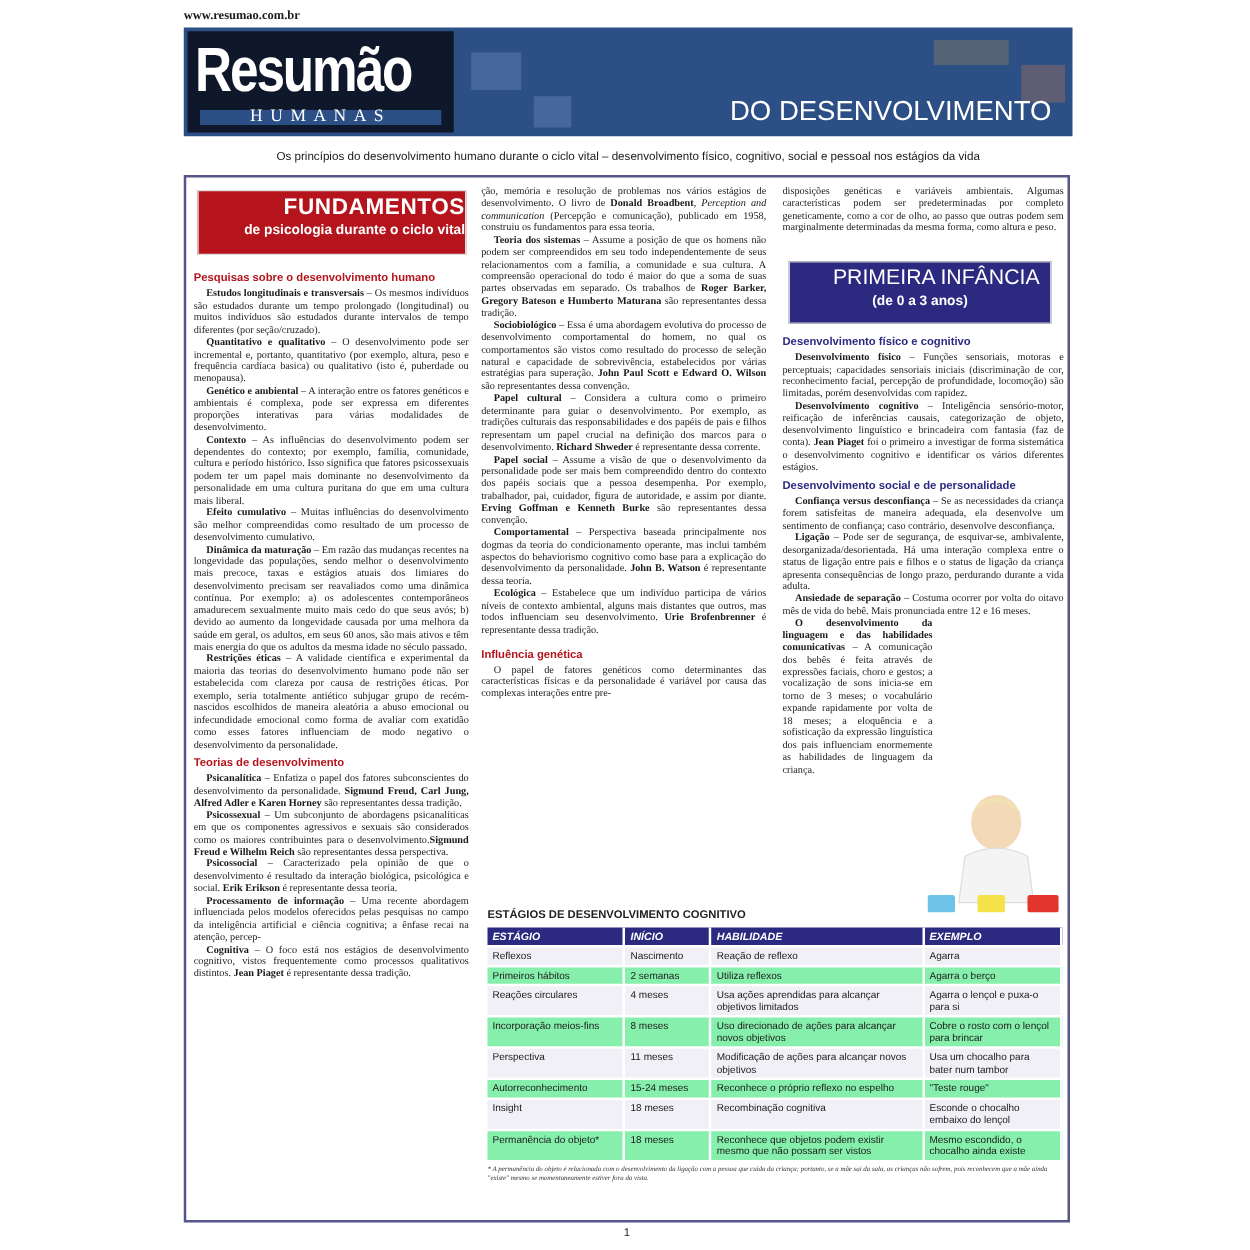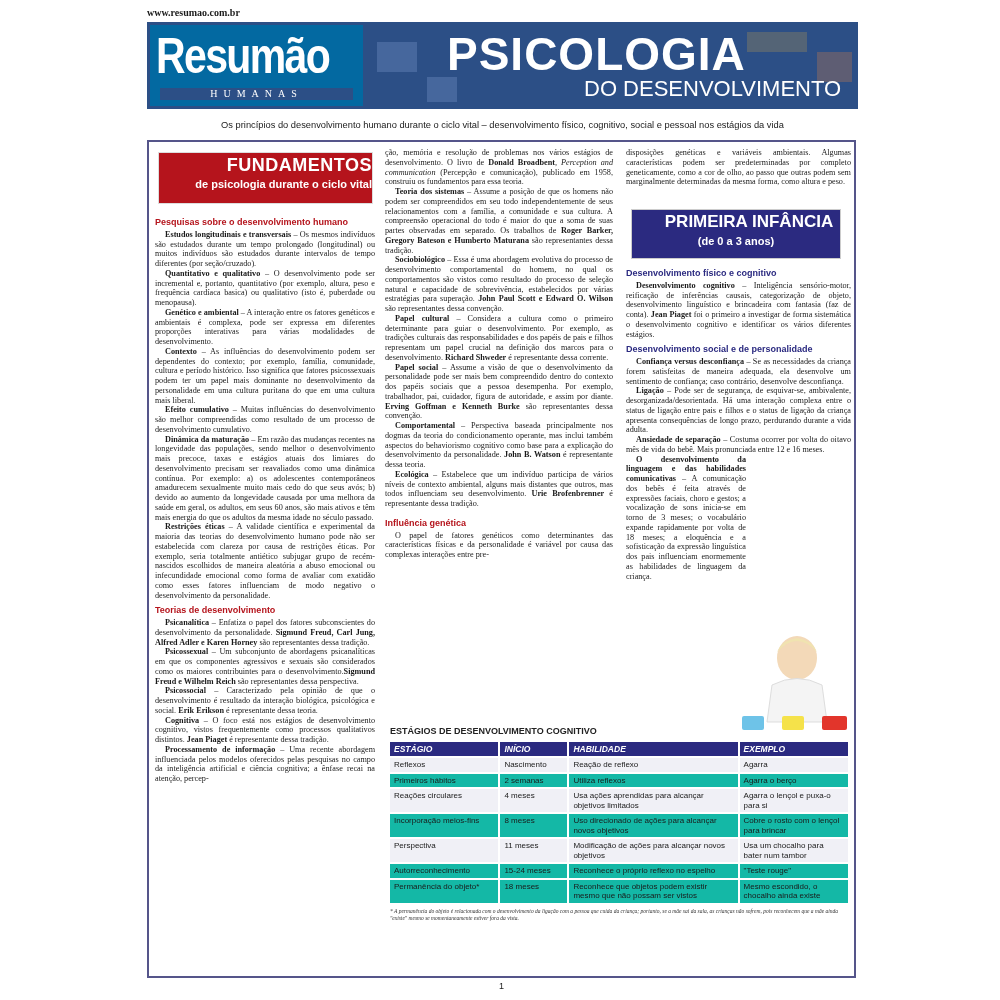--- a/index.html
+++ b/index.html
@@ -1,66 +1,65 @@
 <!DOCTYPE html>
 <html><head>
 <meta charset="utf-8">
 <style>
   html,body{margin:0;padding:0;background:#fff;}
   body{width:1000px;height:1000px;position:relative;overflow:hidden;font-family:"Liberation Serif",serif;color:#1a1a1a;}
   .site{position:absolute;left:147px;top:7px;font-size:10px;font-weight:bold;font-family:"Liberation Serif",serif;}
   .banner{position:absolute;left:147px;top:22px;width:711px;height:87px;background:#2c4f86;overflow:hidden;}
-  .banner .logo{position:absolute;left:3px;top:3px;width:213px;height:81px;background:#0369a1;}
+  .banner .logo{position:absolute;left:3px;top:3px;width:213px;height:81px;background:#0f172a;}
   .banner .logo .word{position:absolute;left:6px;top:0;font-family:"Liberation Sans",sans-serif;font-weight:bold;font-size:50px;color:#fff;letter-spacing:-2px;transform:scaleX(.82);transform-origin:left top;line-height:62px;}
-  .banner .logo .sub{position:absolute;left:10px;top:63px;width:193px;height:12px;background:#2c4f86;color:#fff;font-size:10px;letter-spacing:6px;text-align:center;line-height:12px;font-family:"Liberation Serif",serif;}
+  .banner .logo .sub{position:absolute;left:10px;top:63px;width:193px;height:12px;background:#2c4f86;color:#fff;font-size:14px;letter-spacing:6px;text-align:center;line-height:12px;font-family:"Liberation Serif",serif;}
   .banner .deco{position:absolute;background:rgba(120,150,200,.35);}
   .banner .title{position:absolute;left:300px;top:6px;font-family:"Liberation Sans",sans-serif;font-weight:bold;font-size:46px;color:#fff;letter-spacing:1px;line-height:52px;}
   .banner .subtitle{position:absolute;left:437px;top:54px;font-family:"Liberation Sans",sans-serif;font-size:22px;color:#fff;line-height:26px;}
   .tagline{position:absolute;left:147px;top:120px;width:711px;font-family:"Liberation Sans",sans-serif;font-size:9.3px;color:#1a1a1a;text-align:center;}
   .frame{position:absolute;left:147px;top:140px;width:709px;height:838px;border:2px solid #55558a;box-sizing:border-box;background:#fff;}
   .col{position:absolute;top:148px;font-size:8.2px;line-height:9.75px;text-align:justify;}
   .col p{margin:0;text-indent:10px;}
   .col b{font-weight:bold;}
   .c1{left:155px;width:220px;}
   .c2{left:385px;width:228px;}
   .c3{left:626px;width:225px;}
   .redbox{width:213px;height:50px;background:#b5141c;border:1px solid #ddd;margin:4px 0 14px 3px;text-align:right;color:#fff;font-family:"Liberation Sans",sans-serif;}
   .redbox .t1{font-size:18px;font-weight:bold;line-height:24px;letter-spacing:.5px;}
   .redbox .t2{font-size:11px;font-weight:bold;line-height:14px;}
   .bluebox{width:208px;height:48px;background:#2b2a80;margin:10px 0 10px 5px;text-align:center;color:#fff;font-family:"Liberation Sans",sans-serif;border:1px solid #ccc;}
-  .bluebox .t1{font-size:17px;font-weight:bold;line-height:24px;padding-left:26px;}
+  .bluebox .t1{font-size:17px;font-weight:normal;line-height:24px;padding-left:26px;}
   .bluebox .t2{font-size:11px;font-weight:bold;line-height:14px;}
   .h-red{color:#b5141c;font-family:"Liberation Sans",sans-serif;font-weight:bold;font-size:9px;margin:6px 0 2px 0;}
   .h-blue{color:#2b2a80;font-family:"Liberation Sans",sans-serif;font-weight:bold;font-size:9px;margin:6px 0 2px 0;}
   .baby{position:absolute;left:742px;top:630px;width:105px;height:100px;}
   .tbl-wrap{position:absolute;left:390px;top:726px;width:460px;}
   .tbl-title{font-family:"Liberation Sans",sans-serif;font-size:9px;font-weight:bold;color:#222;margin-bottom:4px;}
   table{border-collapse:separate;border-spacing:0 2px;width:100%;font-family:"Liberation Sans",sans-serif;font-size:8px;}
   th{background:#2b2a80;color:#fff;text-align:left;padding:2px 4px;font-size:8.5px;border-right:2px solid #fff;font-style:italic;}
   td{padding:2px 4px;vertical-align:top;line-height:9.5px;border-right:2px solid #fff;}
   tr.odd td{background:#f0f0f6;}
-  tr.even td{background:#14b8a6;}
+  tr.even td{background:#86efac;}
   .footnote{font-family:"Liberation Serif",serif;font-style:italic;font-size:5.5px;line-height:7px;color:#333;margin-top:3px;}
   .pagenum{position:absolute;left:499px;top:981px;font-size:9px;font-family:"Liberation Sans",sans-serif;}
 </style>
 </head>
 <body>
 
 <div class="site">www.resumao.com.br</div>
 
 <div class="banner">
   <div class="deco" style="left:230px;top:20px;width:40px;height:30px;"></div>
   <div class="deco" style="left:280px;top:55px;width:30px;height:25px;"></div>
   <div class="deco" style="left:600px;top:10px;width:60px;height:20px;background:rgba(160,140,90,.35);"></div>
   <div class="deco" style="left:670px;top:30px;width:35px;height:30px;background:rgba(190,120,80,.35);"></div>
   <div class="logo">
     <div class="word">Resumão</div>
     <div class="sub">HUMANAS</div>
   </div>
-  <div class="title">PSICOLOGIA</div>
   <div class="subtitle">DO DESENVOLVIMENTO</div>
 </div>
 
 <div class="tagline">Os princípios do desenvolvimento humano durante o ciclo vital – desenvolvimento físico, cognitivo, social e pessoal nos estágios da vida</div>
 
 <div class="frame"></div>
 
 <div class="col c1">
   <div class="redbox">
     <div class="t1">FUNDAMENTOS</div>
@@ -71,22 +70,22 @@
   <p><b>Quantitativo e qualitativo</b><span> – O desenvolvimento pode ser incremental e, portanto, quantitativo (por exemplo, altura, peso e frequência cardíaca basica) ou qualitativo (isto é, puberdade ou menopausa).</span></p>
   <p><b>Genético e ambiental</b><span> – A interação entre os fatores genéticos e ambientais é complexa, pode ser expressa em diferentes proporções interativas para várias modalidades de desenvolvimento.</span></p>
   <p><b>Contexto</b><span> – As influências do desenvolvimento podem ser dependentes do contexto; por exemplo, família, comunidade, cultura e período histórico. Isso significa que fatores psicossexuais podem ter um papel mais dominante no desenvolvimento da personalidade em uma cultura puritana do que em uma cultura mais liberal.</span></p>
   <p><b>Efeito cumulativo</b><span> – Muitas influências do desenvolvimento são melhor compreendidas como resultado de um processo de desenvolvimento cumulativo.</span></p>
   <p><b>Dinâmica da maturação</b><span> – Em razão das mudanças recentes na longevidade das populações, sendo melhor o desenvolvimento mais precoce, taxas e estágios atuais dos limiares do desenvolvimento precisam ser reavaliados como uma dinâmica contínua. Por exemplo: a) os adolescentes contemporâneos amadurecem sexualmente muito mais cedo do que seus avós; b) devido ao aumento da longevidade causada por uma melhora da saúde em geral, os adultos, em seus 60 anos, são mais ativos e têm mais energia do que os adultos da mesma idade no século passado.</span></p>
   <p><b>Restrições éticas</b><span> – A validade científica e experimental da maioria das teorias do desenvolvimento humano pode não ser estabelecida com clareza por causa de restrições éticas. Por exemplo, seria totalmente antiético subjugar grupo de recém-nascidos escolhidos de maneira aleatória a abuso emocional ou infecundidade emocional como forma de avaliar com exatidão como esses fatores influenciam de modo negativo o desenvolvimento da personalidade.</span></p>
   <div class="h-red">Teorias de desenvolvimento</div>
   <p><b>Psicanalítica</b><span> – Enfatiza o papel dos fatores subconscientes do desenvolvimento da personalidade. </span><b>Sigmund Freud, Carl Jung, Alfred Adler e Karen Horney</b><span> são representantes dessa tradição.</span></p>
   <p><b>Psicossexual</b><span> – Um subconjunto de abordagens psicanalíticas em que os componentes agressivos e sexuais são considerados como os maiores contribuintes para o desenvolvimento.</span><b>Sigmund Freud e Wilhelm Reich</b><span> são representantes dessa perspectiva.</span></p>
   <p><b>Psicossocial</b><span> – Caracterizado pela opinião de que o desenvolvimento é resultado da interação biológica, psicológica e social. </span><b>Erik Erikson</b><span> é representante dessa teoria.</span></p>
+  <p><b>Processamento de informação</b><span> – Uma recente abordagem influenciada pelos modelos oferecidos pelas pesquisas no campo da inteligência artificial e ciência cognitiva; a ênfase recai na atenção, percep-</span></p>
   <p><b>Cognitiva</b><span> – O foco está nos estágios de desenvolvimento cognitivo, vistos frequentemente como processos qualitativos distintos. </span><b>Jean Piaget</b><span> é representante dessa tradição.</span></p>
-  <p><b>Processamento de informação</b><span> – Uma recente abordagem influenciada pelos modelos oferecidos pelas pesquisas no campo da inteligência artificial e ciência cognitiva; a ênfase recai na atenção, percep-</span></p>
 </div>
 
 <div class="col c2">
   <p style="text-indent:0"><span>ção, memória e resolução de problemas nos vários estágios de desenvolvimento. O livro de </span><b>Donald Broadbent</b><i>, Perception and communication</i><span> (Percepção e comunicação), publicado em 1958, construiu os fundamentos para essa teoria.</span></p>
   <p><b>Teoria dos sistemas</b><span> – Assume a posição de que os homens não podem ser compreendidos em seu todo independentemente de seus relacionamentos com a família, a comunidade e sua cultura. A compreensão operacional do todo é maior do que a soma de suas partes observadas em separado. Os trabalhos de </span><b>Roger Barker, Gregory Bateson e Humberto Maturana</b><span> são representantes dessa tradição.</span></p>
   <p><b>Sociobiológico</b><span> – Essa é uma abordagem evolutiva do processo de desenvolvimento comportamental do homem, no qual os comportamentos são vistos como resultado do processo de seleção natural e capacidade de sobrevivência, estabelecidos por várias estratégias para superação. </span><b>John Paul Scott e Edward O. Wilson</b><span> são representantes dessa convenção.</span></p>
   <p><b>Papel cultural</b><span> – Considera a cultura como o primeiro determinante para guiar o desenvolvimento. Por exemplo, as tradições culturais das responsabilidades e dos papéis de pais e filhos representam um papel crucial na definição dos marcos para o desenvolvimento. </span><b>Richard Shweder</b><span> é representante dessa corrente.</span></p>
   <p><b>Papel social</b><span> – Assume a visão de que o desenvolvimento da personalidade pode ser mais bem compreendido dentro do contexto dos papéis sociais que a pessoa desempenha. Por exemplo, trabalhador, pai, cuidador, figura de autoridade, e assim por diante. </span><b>Erving Goffman e Kenneth Burke</b><span> são representantes dessa convenção.</span></p>
   <p><b>Comportamental</b><span> – Perspectiva baseada principalmente nos dogmas da teoria do condicionamento operante, mas inclui também aspectos do behaviorismo cognitivo como base para a explicação do desenvolvimento da personalidade. </span><b>John B. Watson</b><span> é representante dessa teoria.</span></p>
   <p><b>Ecológica</b><span> – Estabelece que um indivíduo participa de vários níveis de contexto ambiental, alguns mais distantes que outros, mas todos influenciam seu desenvolvimento. </span><b>Urie Brofenbrenner</b><span> é representante dessa tradição.</span></p>
@@ -94,20 +93,21 @@
   <p><span>O papel de fatores genéticos como determinantes das características físicas e da personalidade é variável por causa das complexas interações entre pre-</span></p>
 </div>
 
 <div class="col c3">
   <p style="text-indent:0"><span>disposições genéticas e variáveis ambientais. Algumas características podem ser predeterminadas por completo geneticamente, como a cor de olho, ao passo que outras podem sem marginalmente determinadas da mesma forma, como altura e peso.</span></p>
   <div class="bluebox" style="margin-top:22px">
     <div class="t1">PRIMEIRA INFÂNCIA</div>
     <div class="t2">(de 0 a 3 anos)</div>
   </div>
   <div class="h-blue">Desenvolvimento físico e cognitivo</div>
+  <p><b>Desenvolvimento físico</b><span> – Funções sensoriais, motoras e perceptuais; capacidades sensoriais iniciais (discriminação de cor, reconhecimento facial, percepção de profundidade, locomoção) são limitadas, porém desenvolvidas com rapidez.</span></p>
   <p><b>Desenvolvimento cognitivo</b><span> – Inteligência sensório-motor, reificação de inferências causais, categorização de objeto, desenvolvimento linguístico e brincadeira com fantasia (faz de conta). </span><b>Jean Piaget</b><span> foi o primeiro a investigar de forma sistemática o desenvolvimento cognitivo e identificar os vários diferentes estágios.</span></p>
   <div class="h-blue">Desenvolvimento social e de personalidade</div>
   <p><b>Confiança versus desconfiança</b><span> – Se as necessidades da criança forem satisfeitas de maneira adequada, ela desenvolve um sentimento de confiança; caso contrário, desenvolve desconfiança.</span></p>
   <p><b>Ligação</b><span> – Pode ser de segurança, de esquivar-se, ambivalente, desorganizada/desorientada. Há uma interação complexa entre o status de ligação entre pais e filhos e o status de ligação da criança apresenta consequências de longo prazo, perdurando durante a vida adulta.</span></p>
   <p><b>Ansiedade de separação</b><span> – Costuma ocorrer por volta do oitavo mês de vida do bebê. Mais pronunciada entre 12 e 16 meses.</span></p>
   <p style="width:120px"><b>O desenvolvimento da linguagem e das habilidades comunicativas</b><span> – A comunicação dos bebês é feita através de expressões faciais, choro e gestos; a vocalização de sons inicia-se em torno de 3 meses; o vocabulário expande rapidamente por volta de 18 meses; a eloquência e a sofisticação da expressão linguística dos pais influenciam enormemente as habilidades de linguagem da criança.</span></p>
 </div>
 
 <div class="baby">
   <svg width="105" height="100" viewBox="0 0 105 100">
@@ -161,20 +161,26 @@
           <td>11 meses</td>
           <td>Modificação de ações para alcançar novos objetivos</td>
           <td>Usa um chocalho para bater num tambor</td>
         </tr>
       <tr class="even">
           <td>Autorreconhecimento</td>
           <td>15-24 meses</td>
           <td>Reconhece o próprio reflexo no espelho</td>
           <td>"Teste rouge"</td>
         </tr>
+      <tr class="odd">
+          <td>Insight</td>
+          <td>18 meses</td>
+          <td>Recombinação cognitiva</td>
+          <td>Esconde o chocalho embaixo do lençol</td>
+        </tr>
       <tr class="even">
           <td>Permanência do objeto*</td>
           <td>18 meses</td>
           <td>Reconhece que objetos podem existir mesmo que não possam ser vistos</td>
           <td>Mesmo escondido, o chocalho ainda existe</td>
         </tr>
     </tbody>
   </table>
   <div class="footnote">* A permanência do objeto é relacionada com o desenvolvimento da ligação com a pessoa que cuida da criança; portanto, se a mãe sai da sala, as crianças não sofrem, pois reconhecem que a mãe ainda "existe" mesmo se momentaneamente estiver fora da vista.</div>
 </div>

